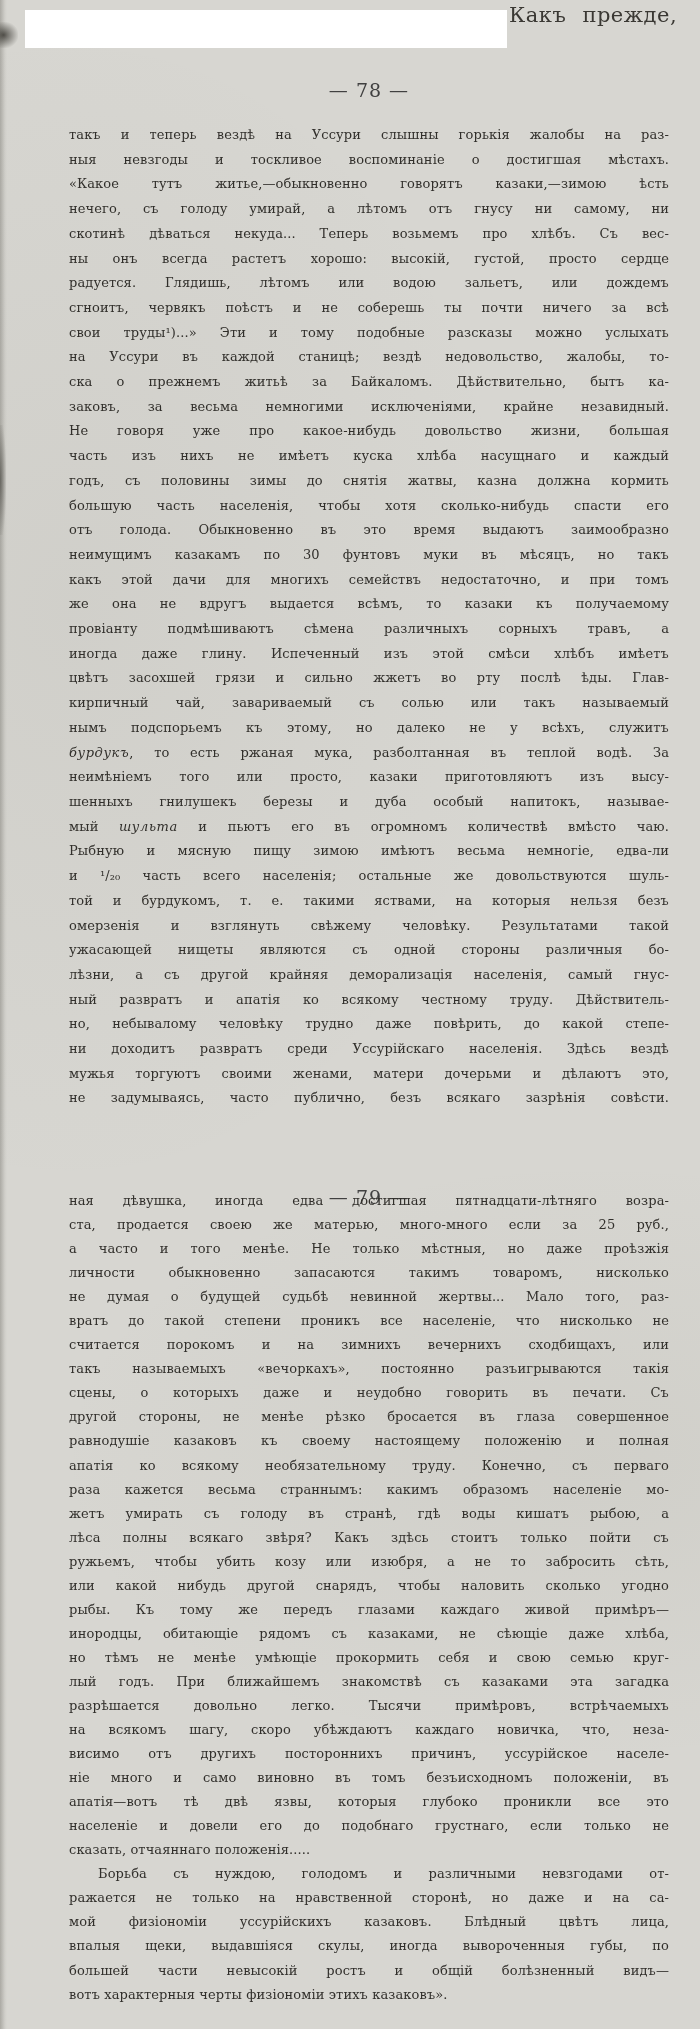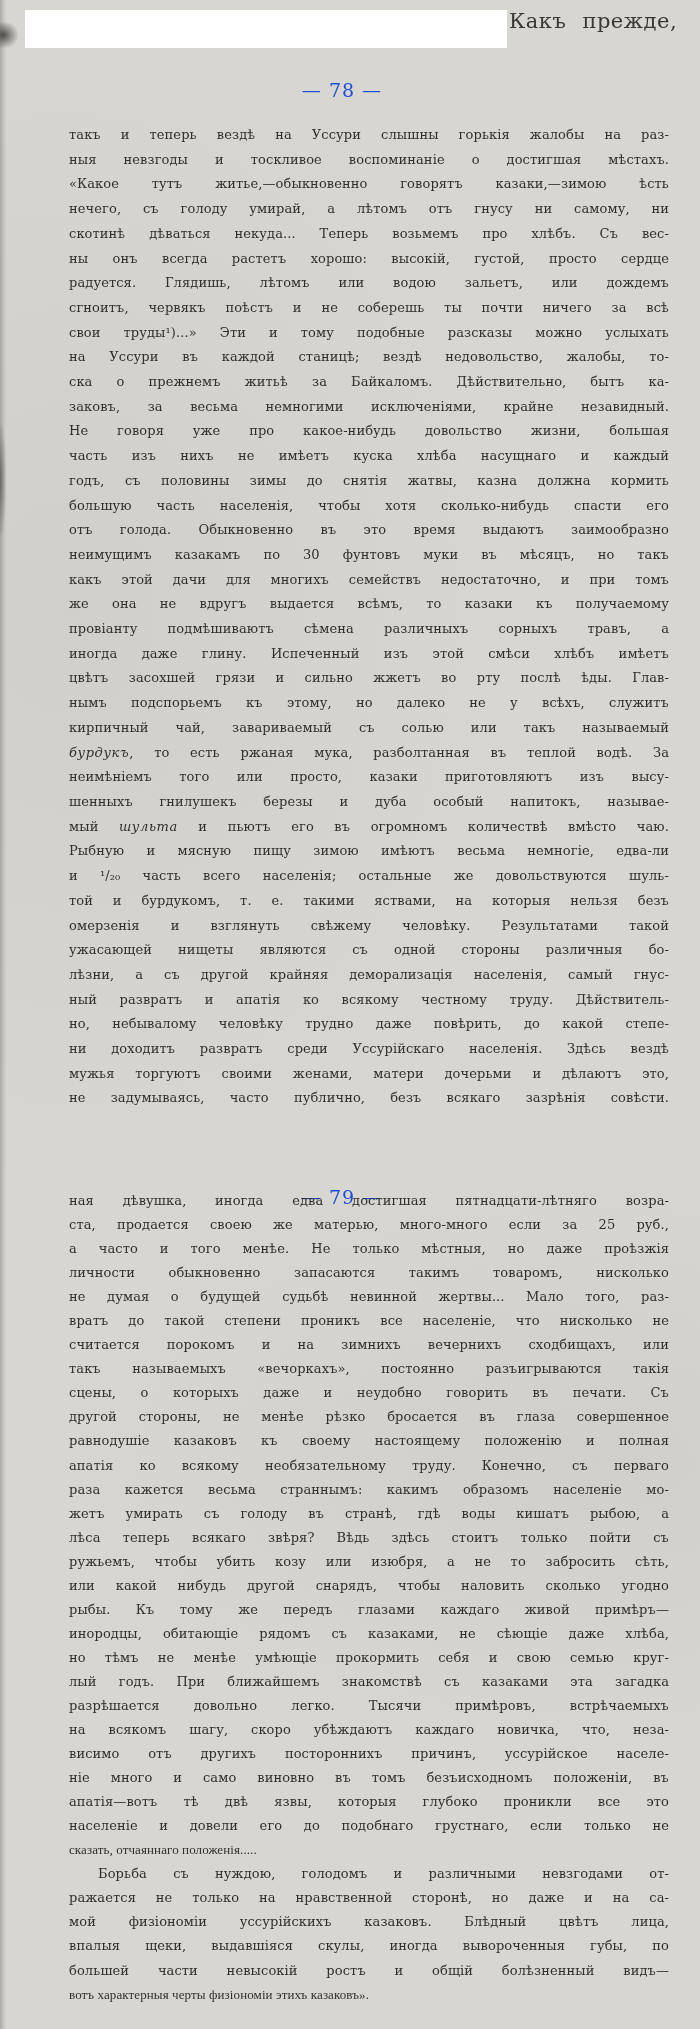--- a/index.html
+++ b/index.html
@@ -28,41 +28,41 @@
   .smudge-left-mid {
     position: absolute; left: 0; top: 425px; width: 6px; height: 110px;
     background: radial-gradient(ellipse at 0% 50%, rgba(50,48,42,0.55), transparent 80%);
   }
 
   .redaction {
     position: absolute; left: 25px; top: 10px; width: 482px; height: 38px;
     background: #ffffff;
   }
   .header-fragment {
-    position: absolute; left: 509px; top: 9px;
+    position: absolute; left: 509px; top: 3px;
     font-size: 21px; word-spacing: 9px; letter-spacing: 0.5px;
     white-space: nowrap; color: #3a3833;
   }
 
   .pageno {
-    position: absolute; left: 42px; width: 600px;
-    text-align: center; font-size: 19px; letter-spacing: 1px; color: #1d4ed8;
+    position: absolute; left: 69px; width: 600px;
+    text-align: center; font-size: 19px; letter-spacing: 1px; color: #404040;
   }
   .pageno-78 { top: 79px; }
   .pageno-79 { top: 1146px; margin-top: 40px; }
 
   .textblock {
     position: absolute; left: 46px; width: 600px;
     font-size: 13px; letter-spacing: 0.1px; margin-left: 23px;
   }
   .textblock-78 { top: 123px;  line-height: 24.7px; }
   .textblock-79 { top: 1189px; line-height: 24.05px; }
 
   .line { text-align: justify; text-align-last: justify; white-space: nowrap; }
-  .line.short { text-align-last: left; font-family: Liberation Serif, serif; }
+  .line.short { text-align-last: left; }
   .line.indent { text-indent: 29px; }
   .line i { letter-spacing: 0.6px; }
 </style>
 </head>
 <body>
 
 <div class="sheet">
 
   <div class="edge-left"></div>
   <div class="smudge-tl"></div>
@@ -90,22 +90,22 @@
         <div class="line">часть изъ нихъ не имѣетъ куска хлѣба насущнаго и каждый</div>
         <div class="line">годъ, съ половины зимы до снятія жатвы, казна должна кормить</div>
         <div class="line">большую часть населенія, чтобы хотя сколько-нибудь спасти его</div>
         <div class="line">отъ голода. Обыкновенно въ это время выдаютъ заимообразно</div>
         <div class="line">неимущимъ казакамъ по 30 фунтовъ муки въ мѣсяцъ, но такъ</div>
         <div class="line">какъ этой дачи для многихъ семействъ недостаточно, и при томъ</div>
         <div class="line">же она не вдругъ выдается всѣмъ, то казаки къ получаемому</div>
         <div class="line">провіанту подмѣшиваютъ сѣмена различныхъ сорныхъ травъ, а</div>
         <div class="line">иногда даже глину. Испеченный изъ этой смѣси хлѣбъ имѣетъ</div>
         <div class="line">цвѣтъ засохшей грязи и сильно жжетъ во рту послѣ ѣды. Глав-</div>
+        <div class="line">кирпичный чай, завариваемый съ солью или такъ называемый</div>
         <div class="line">нымъ подспорьемъ къ этому, но далеко не у всѣхъ, служитъ</div>
-        <div class="line">кирпичный чай, завариваемый съ солью или такъ называемый</div>
         <div class="line"><i>бурдукъ</i>, то есть ржаная мука, разболтанная въ теплой водѣ. За</div>
         <div class="line">неимѣніемъ того или просто, казаки приготовляютъ изъ высу-</div>
         <div class="line">шенныхъ гнилушекъ березы и дуба особый напитокъ, называе-</div>
         <div class="line">мый <i>шульта</i> и пьютъ его въ огромномъ количествѣ вмѣсто чаю.</div>
         <div class="line">Рыбную и мясную пищу зимою имѣютъ весьма немногіе, едва-ли</div>
         <div class="line">и ¹/₂₀ часть всего населенія; остальные же довольствуются шуль-</div>
         <div class="line">той и бурдукомъ, т. е. такими яствами, на которыя нельзя безъ</div>
         <div class="line">омерзенія и взглянуть свѣжему человѣку. Результатами такой</div>
         <div class="line">ужасающей нищеты являются съ одной стороны различныя бо-</div>
         <div class="line">лѣзни, а съ другой крайняя деморализація населенія, самый гнус-</div>
@@ -127,21 +127,21 @@
         <div class="line">не думая о будущей судьбѣ невинной жертвы... Мало того, раз-</div>
         <div class="line">вратъ до такой степени проникъ все населеніе, что нисколько не</div>
         <div class="line">считается порокомъ и на зимнихъ вечернихъ сходбищахъ, или</div>
         <div class="line">такъ называемыхъ «вечоркахъ», постоянно разъигрываются такія</div>
         <div class="line">сцены, о которыхъ даже и неудобно говорить въ печати. Съ</div>
         <div class="line">другой стороны, не менѣе рѣзко бросается въ глаза совершенное</div>
         <div class="line">равнодушіе казаковъ къ своему настоящему положенію и полная</div>
         <div class="line">апатія ко всякому необязательному труду. Конечно, съ перваго</div>
         <div class="line">раза кажется весьма страннымъ: какимъ образомъ населеніе мо-</div>
         <div class="line">жетъ умирать съ голоду въ странѣ, гдѣ воды кишатъ рыбою, а</div>
-        <div class="line">лѣса теперь всякаго звѣря? Вѣдь здѣсь стоитъ только пойти съ</div>
+        <div class="line">лѣса полны всякаго звѣря? Какъ здѣсь стоитъ только пойти съ</div>
         <div class="line">ружьемъ, чтобы убить козу или изюбря, а не то забросить сѣть,</div>
         <div class="line">или какой нибудь другой снарядъ, чтобы наловить сколько угодно</div>
         <div class="line">рыбы. Къ тому же передъ глазами каждаго живой примѣръ—</div>
         <div class="line">инородцы, обитающіе рядомъ съ казаками, не сѣющіе даже хлѣба,</div>
         <div class="line">но тѣмъ не менѣе умѣющіе прокормить себя и свою семью круг-</div>
         <div class="line">лый годъ. При ближайшемъ знакомствѣ съ казаками эта загадка</div>
         <div class="line">разрѣшается довольно легко. Тысячи примѣровъ, встрѣчаемыхъ</div>
         <div class="line">на всякомъ шагу, скоро убѣждаютъ каждаго новичка, что, неза-</div>
         <div class="line">висимо отъ другихъ постороннихъ причинъ, уссурійское населе-</div>
         <div class="line">ніе много и само виновно въ томъ безъисходномъ положеніи, въ</div>

